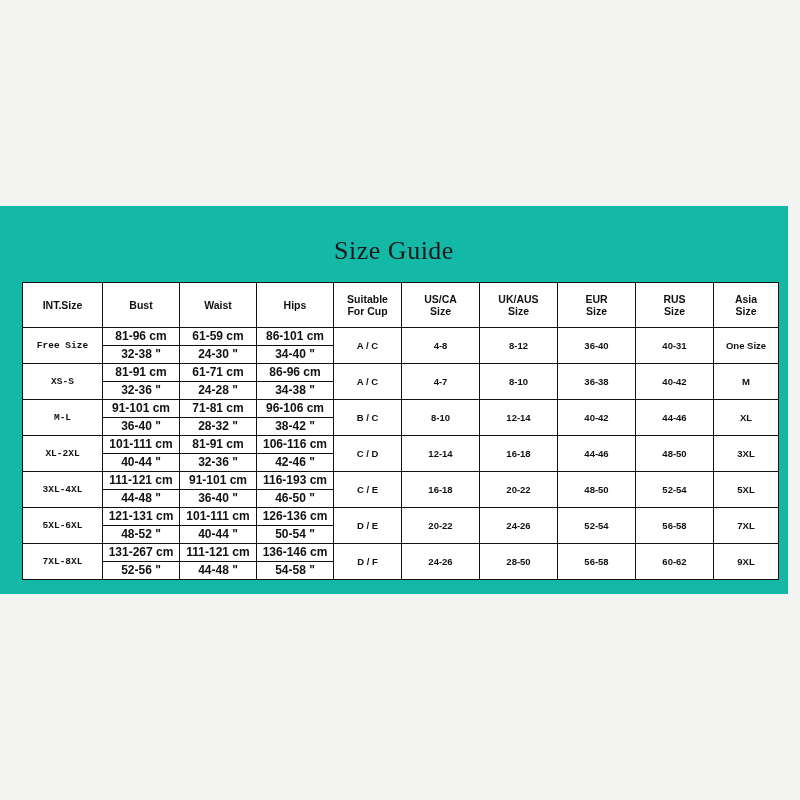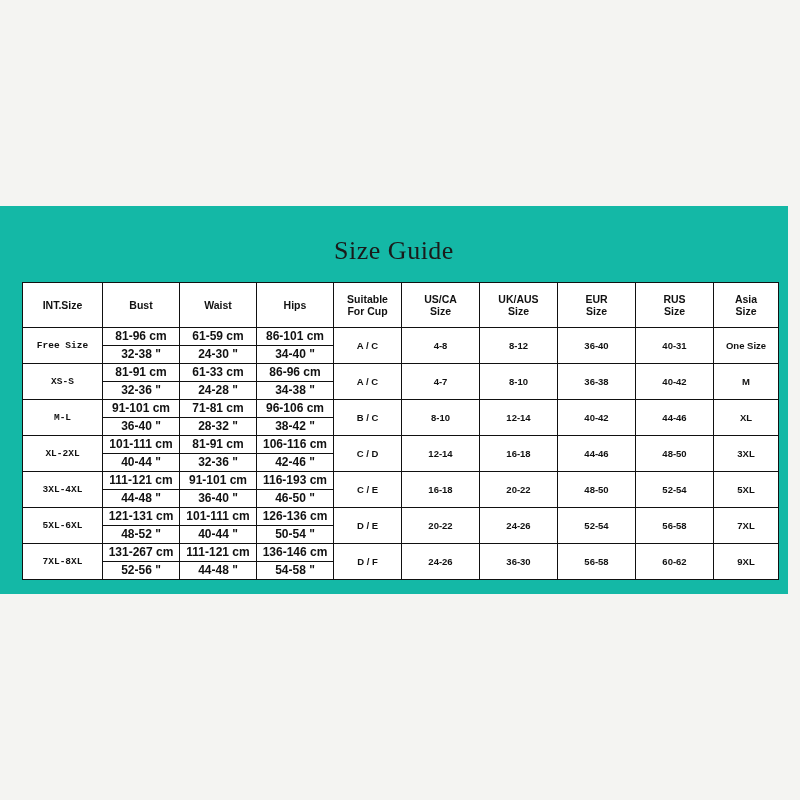--- a/index.html
+++ b/index.html
@@ -186,21 +186,21 @@
             <td class="plain-cell">One Size</td>
           </tr>
 
           <tr>
             <td class="row-label">XS-S</td>
             <td class="measure-cell">
               <span class="cm">81-91 cm</span>
               <span class="inch">32-36 "</span>
             </td>
             <td class="measure-cell">
-              <span class="cm">61-33 cm</span>
+              <span class="cm">61-71 cm</span>
               <span class="inch">24-28 "</span>
             </td>
             <td class="measure-cell">
               <span class="cm">86-96 cm</span>
               <span class="inch">34-38 "</span>
             </td>
             <td class="plain-cell">A / C</td>
             <td class="plain-cell">4-7</td>
             <td class="plain-cell">8-10</td>
             <td class="plain-cell">36-38</td>
@@ -305,21 +305,21 @@
             <td class="measure-cell">
               <span class="cm">111-121 cm</span>
               <span class="inch">44-48 "</span>
             </td>
             <td class="measure-cell">
               <span class="cm">136-146 cm</span>
               <span class="inch">54-58 "</span>
             </td>
             <td class="plain-cell">D / F</td>
             <td class="plain-cell">24-26</td>
-            <td class="plain-cell">36-30</td>
+            <td class="plain-cell">28-50</td>
             <td class="plain-cell">56-58</td>
             <td class="plain-cell">60-62</td>
             <td class="plain-cell">9XL</td>
           </tr>
 
         </tbody>
       </table>
     </div>
 
   </div>

